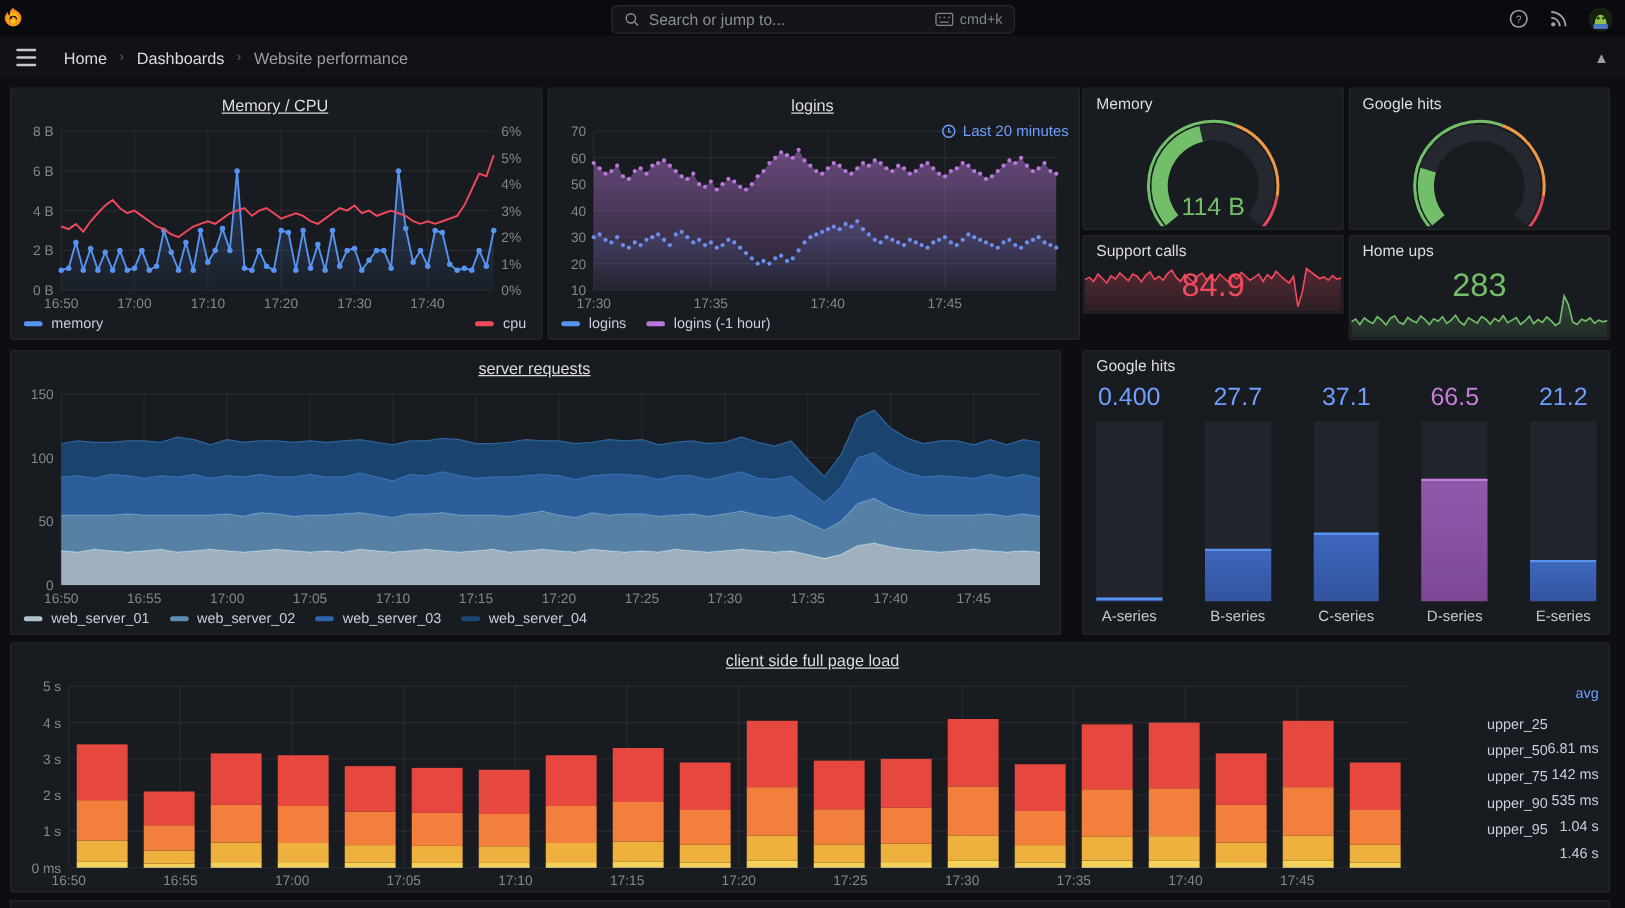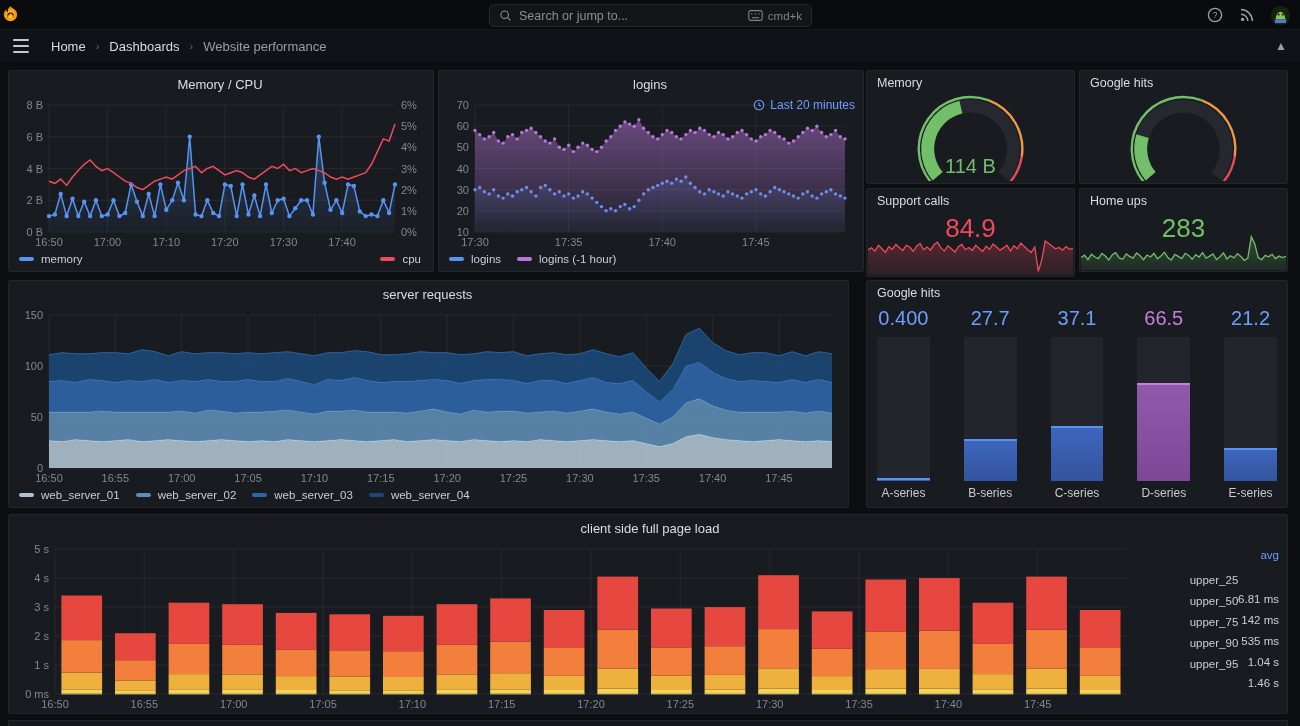--- a/index.html
+++ b/index.html
@@ -26,21 +26,21 @@
   .burger { width:16px; height:14px; display:flex; flex-direction:column; justify-content:space-between; cursor:pointer; margin-right:12px; }
   .burger i { height:1.6px; background:#C7C8CD; border-radius:1px; }
   .crumb { font-size:13px; color:#DBDCDF; cursor:pointer; }
   .crumb.current { color:#9A9DA4; cursor:default; }
   .csep { color:#62656C; font-size:11px; }
   .collapse { margin-left:auto; color:#9A9DA4; cursor:pointer; font-size:12px; }
 
   
   .dash { position:absolute; left:0; top:62px; width:1300px; height:664px; }
   .panel { position:absolute; background:#181B20; border:1px solid #24262C; border-radius:2px; }
-  .ptitle-c { height:24px; line-height:24px; text-align:center; font-size:13px; color:#DCDDE1; cursor:pointer; }
+  .ptitle-c { height:24px; line-height:24px; text-align:center; font-size:13px; color:#DCDDE1; cursor:pointer;text-decoration:underline; }
   .ptitle-l { position:absolute; left:10px; top:5px; font-size:12.5px; color:#DCDDE1; cursor:pointer; z-index:2; }
   .chart-col { position:absolute; inset:0; display:flex; flex-direction:column; padding:2px 8px 2px 6px; }
   .chart-host { flex:1; position:relative; overflow:hidden; }
   .legend { display:flex; align-items:center; gap:16px; height:20px; padding:0 4px; font-size:11.5px; color:#CCCCDC; }
   .legend.split { justify-content:space-between; }
   .li { display:flex; align-items:center; gap:7px; cursor:pointer; }
   .sw { width:15px; height:4px; border-radius:2px; display:inline-block; }
   .timebadge { position:absolute; right:8px; top:16px; display:flex; align-items:center; gap:5px;
                color:#6E9FFF; font-size:12px; z-index:3; cursor:pointer;margin-top:11px; }
 
@@ -502,21 +502,21 @@
         <svg width="191" height="86">
           <path d="M54.6 41.1A42.7710843373494 42.7710843373494 0 1 1 128.3 81.3" stroke="#25282E" stroke-width="13" fill="none"></path>
           <path d="M62.7 81.3A42.7710843373494 42.7710843373494 0 0 1 54.6 41.1" stroke="#73BF69" stroke-width="13" fill="none"></path>
           <path d="M55.8 87.0A51.7710843373494 51.7710843373494 0 0 1 113.9 5.4" stroke="#73BF69" stroke-width="2.4" fill="none"></path>
           <path d="M113.9 5.4A51.7710843373494 51.7710843373494 0 0 1 146.7 61.7" stroke="#EE9A45" stroke-width="2.4" fill="none"></path>
           <path d="M146.7 61.7A51.7710843373494 51.7710843373494 0 0 1 135.2 87.0" stroke="#E2495B" stroke-width="2.4" fill="none"></path>
         </svg>
       </div>
   </section>
 
-  <section class="panel" style="left:866px;top:126px;width:209px;height:89px;">
+  <section class="panel" style="left:866px;top:126px;width:209px;height:63px;">
     <div class="ptitle-l">Support calls</div>
     <div class="statval" style="color:#F2495C">84.9</div>
     <div class="sparkhost">
         <svg width="205" height="38">
           <defs>
             <linearGradient id="gd4" x1="0" y1="0" x2="0" y2="1">
               <stop offset="0%" stop-color="#F2495C" stop-opacity="0.28"></stop>
               <stop offset="100%" stop-color="#F2495C" stop-opacity="0.1"></stop>
             </linearGradient>
           </defs>

